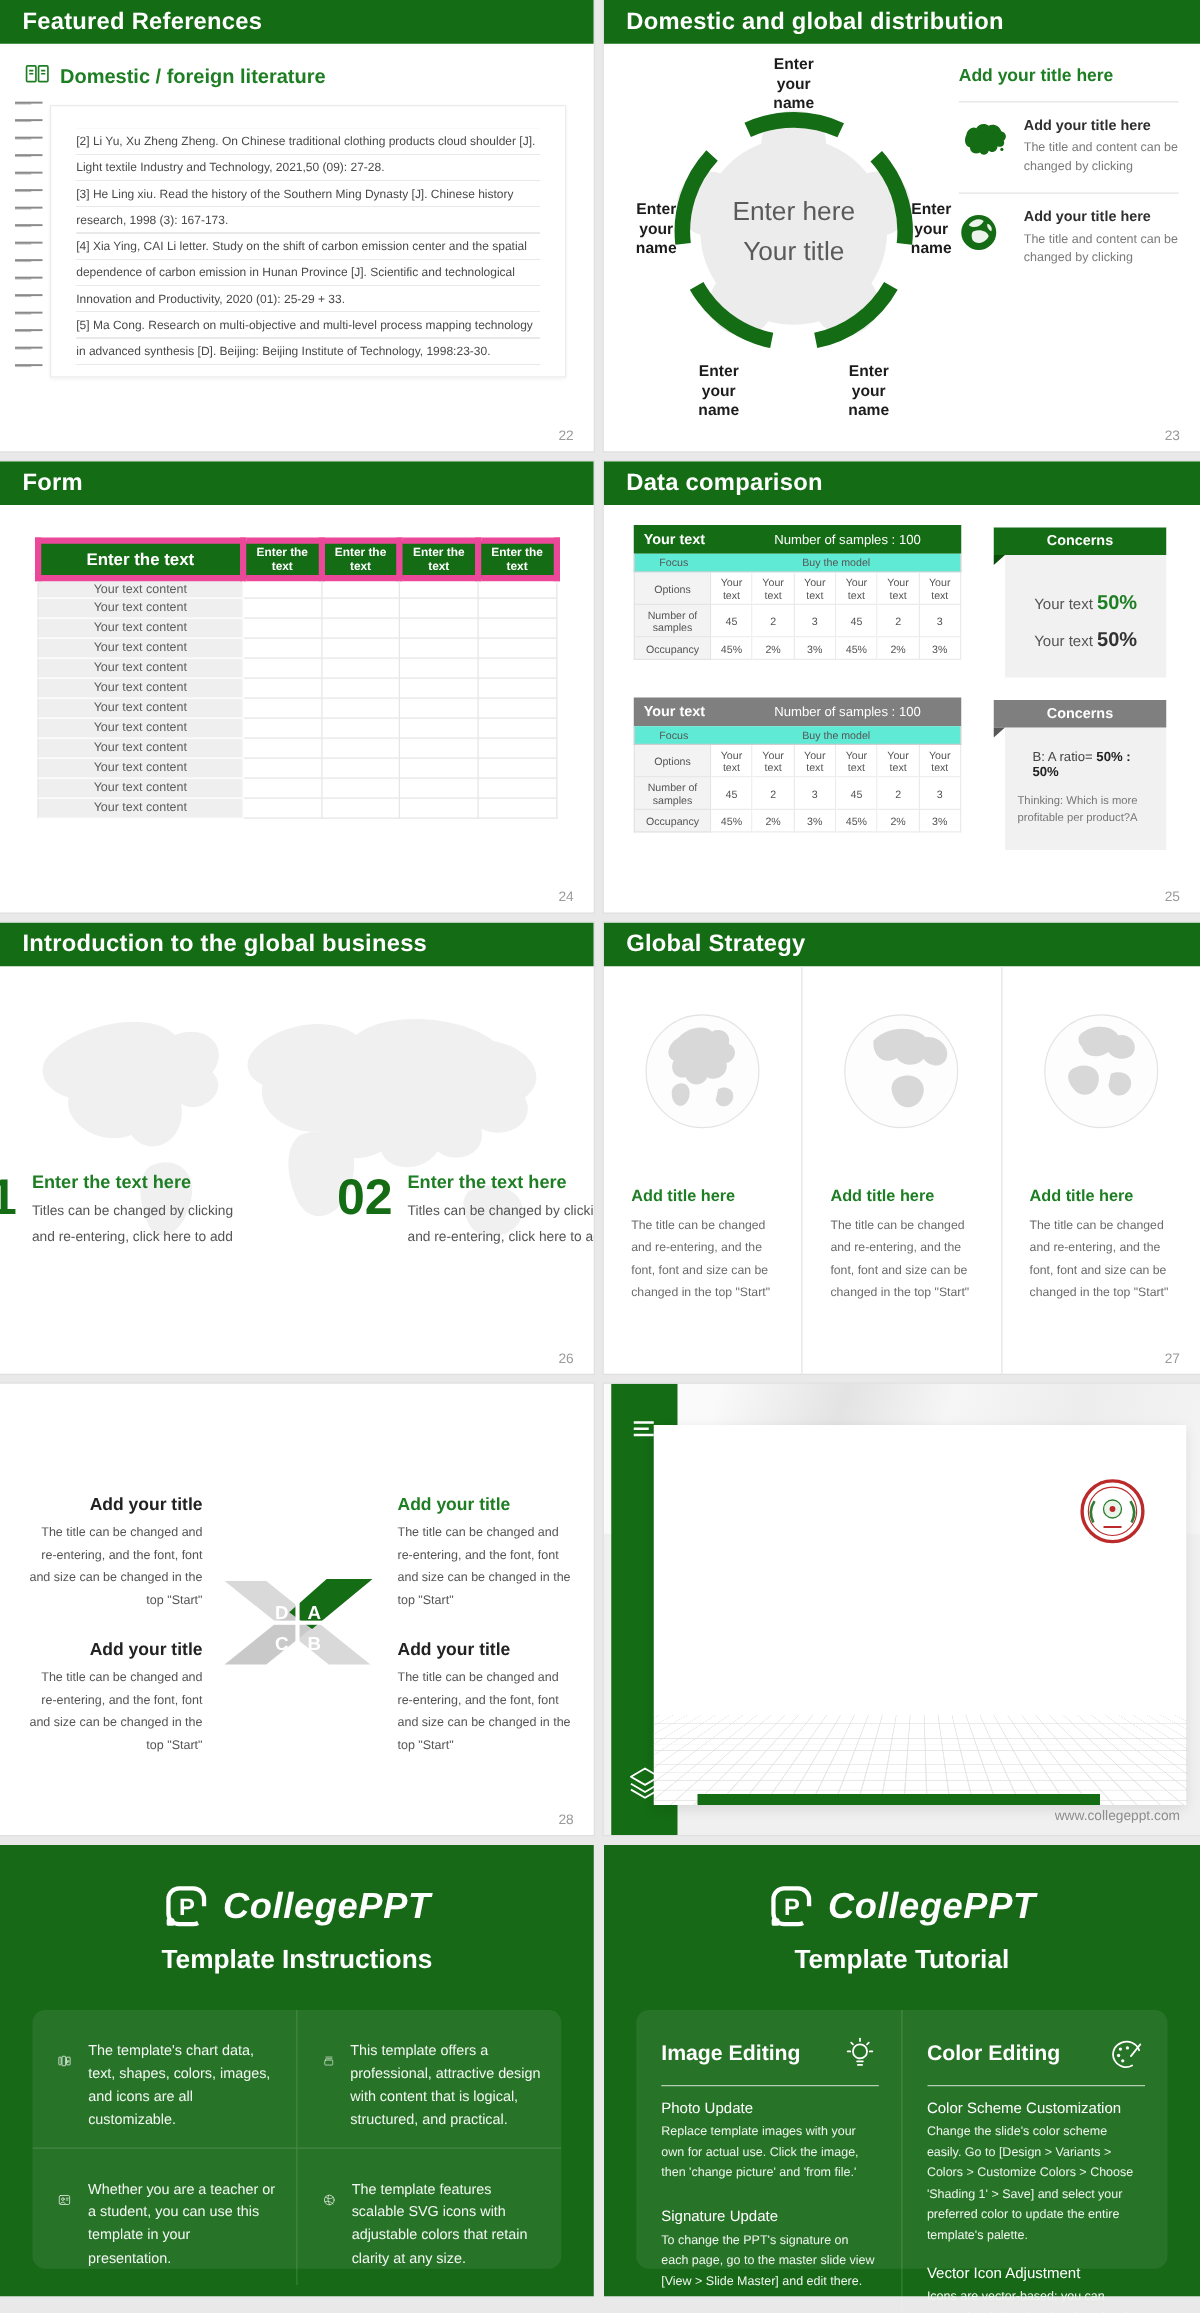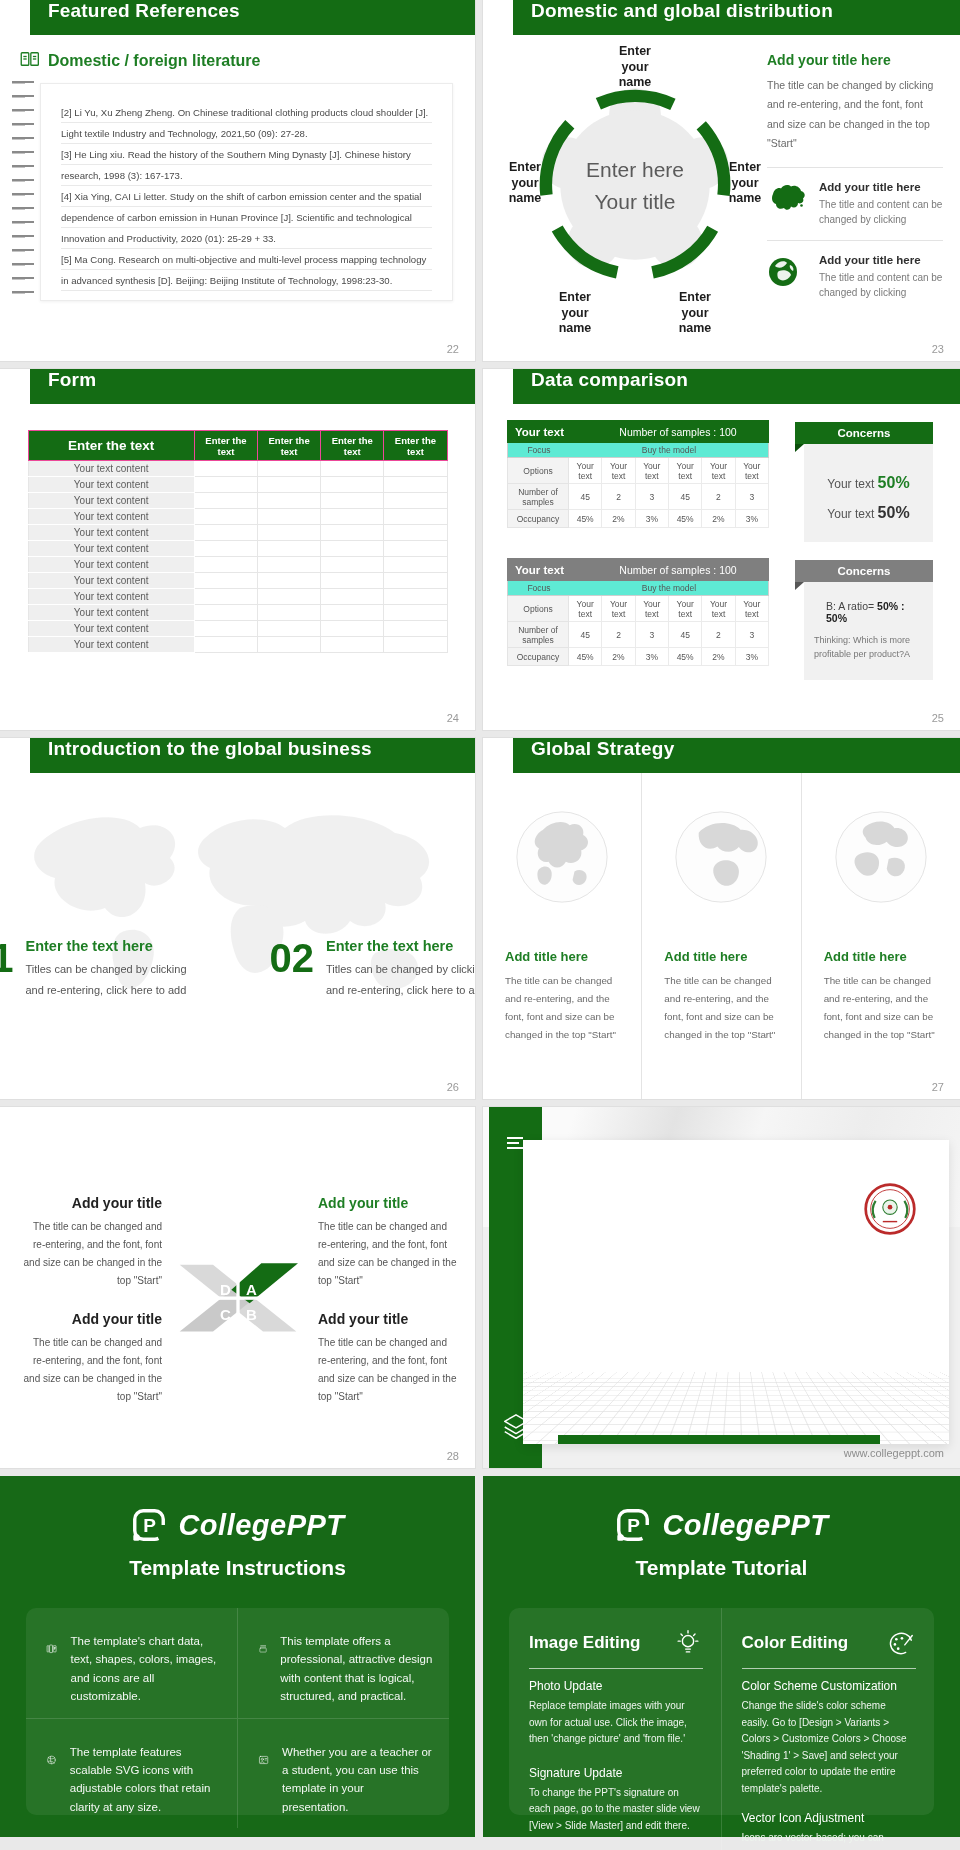--- a/index.html
+++ b/index.html
@@ -12,21 +12,21 @@
   *{box-sizing:border-box;}
   html,body{margin:0;padding:0;}
   body{
     width:960px;height:1850px;overflow:hidden;
     background:#e9e9e9;
     font-family:"Liberation Sans",sans-serif;
     color:var(--ink);
   }
   .grid{display:grid;grid-template-columns:475px 477px;grid-auto-rows:361px;gap:8px;}
   .slide{position:relative;background:#fff;overflow:hidden;box-shadow:0 0 0 1px rgba(0,0,0,.04);}
-  .bar{height:35px;background:var(--green);display:flex;padding-left:18px;margin-left:30px;}
+  .bar{height:35px;background:var(--green);display:flex;align-items:center;padding-left:18px;}
   .bar h2{margin:0;color:#fff;font-size:19px;font-weight:bold;letter-spacing:.2px;}
   .pagenum{position:absolute;right:16px;bottom:6px;font-size:11px;color:#9a9a9a;}
 
   
   .refs-heading{display:flex;align-items:center;gap:8px;margin:16px 0 0 20px;
     color:var(--green-text);font-size:16px;font-weight:bold;}
   .refs-panel{position:relative;margin:12px 22px 0 40px;border:1px solid #ececec;
     box-shadow:0 1px 3px rgba(0,0,0,.06);background:#fff;padding:18px 20px 14px;height:218px;}
   .spiral{position:absolute;left:12px;top:72px;width:22px;height:230px;
     background:repeating-linear-gradient(180deg,transparent 0 9px,#8a8a8a 9px 11px,transparent 11px 14px),
@@ -46,21 +46,21 @@
   .dist-right .h{color:var(--green-text);font-size:14px;font-weight:bold;margin-bottom:8px;}
   .dist-right .b{font-size:10.5px;color:#6a6a6a;line-height:1.85;}
   .dist-div{border-top:1px solid #e3e3e3;margin:13px 0;}
   .dist-item{display:flex;gap:12px;align-items:flex-start;}
   .dist-item .ic{flex:0 0 40px;padding-top:2px;}
   .dist-item .h2x{font-size:11.5px;font-weight:bold;color:#2f2f2f;margin-bottom:4px;}
   .dist-item .b2{font-size:10px;color:#7a7a7a;line-height:1.5;}
 
   
   table.form{border-collapse:collapse;margin:26px auto 0;width:420px;}
-  table.form th{background:var(--green);color:#fff;border:1px solid #ec4899;}
+  table.form th{background:var(--green);color:#fff;border:5px solid #ec4899;}
   table.form th.main{width:166px;font-size:13.5px;height:30px;}
   table.form th.sub{width:63px;font-size:9.5px;}
   table.form td{height:16px;border:1px solid #e6e6e6;background:#fff;}
   table.form td.lbl{background:#efefef;color:#5d5d5d;font-size:10px;text-align:center;border:1px solid #fff;border-left:1px solid #e6e6e6;}
 
   
   .cmp-pair{display:flex;margin:16px 0 0 24px;gap:26px;}
   .cmp-table{width:262px;font-size:8.5px;}
   .cmp-head{display:flex;align-items:center;height:23px;color:#fff;}
   .cmp-head.g{background:var(--green);} .cmp-head.gr{background:var(--gray-hd);}
@@ -219,21 +219,20 @@
         <div>Your title</div>
       </div>
       <div class="d-node" style="left:110px;top:2px;">Enter your name</div>
       <div class="d-node" style="left:0px;top:118px;">Enter your name</div>
       <div class="d-node" style="left:220px;top:118px;">Enter your name</div>
       <div class="d-node" style="left:50px;top:248px;">Enter your name</div>
       <div class="d-node" style="left:170px;top:248px;">Enter your name</div>
     </div>
     <div class="dist-right">
       <div class="h">Add your title here</div>
-      <div class="b">The title can be changed by clicking and re-entering, and the font, font and size can be changed in the top "Start"</div>
       <div class="dist-div"></div>
       <div class="dist-item">
         <span class="ic">
           <svg width="40" height="30" viewBox="0 0 80 60">
               <path fill="#146c14" d="M12 22 C14 13 22 8 28 11 C32 4 42 2 48 7 C56 3 66 8 68 16 C76 18 78 26 72 31 C75 38 68 43 62 40 C62 48 54 52 48 47 C46 54 38 56 34 50 C26 54 18 50 18 42 C10 40 8 30 12 22 Z"></path>
               <circle cx="69" cy="45" r="2.6" fill="#146c14"></circle>
             </svg>
         </span>
         <span>
           <div class="h2x">Add your title here</div>
@@ -634,40 +633,40 @@
             <g fill="none" stroke="#fff" stroke-width="1.6" stroke-linecap="round" stroke-linejoin="round">
               <line x1="9" y1="5" x2="25" y2="5"></line>
                 <line x1="9" y1="9.5" x2="25" y2="9.5"></line>
               <rect x="6" y="13" width="21" height="13" rx="2"></rect>
             </g>
           </svg>
           <div class="tx">This template offers a professional, attractive design with content that is logical, structured, and practical.</div>
         </div>
         <div class="p-item">
           <svg width="34" height="34" viewBox="0 0 32 32">
-            <g fill="none" stroke="#fff" stroke-width="1.6" stroke-linecap="round">
-              <circle cx="16" cy="16" r="11.5"></circle>
-              <path d="M7 9 C13 14 21 14 26 9.5"></path>
-              <path d="M6 20 C13 17 21 21 25 25"></path>
-              <path d="M14 5 C12 13 13 21 17 27"></path>
-            </g>
-          </svg>
-          <div class="tx">The template features scalable SVG icons with adjustable colors that retain clarity at any size.</div>
-        </div>
-        <div class="p-item">
-          <svg width="34" height="34" viewBox="0 0 32 32">
             <g fill="none" stroke="#fff" stroke-width="1.6" stroke-linecap="round" stroke-linejoin="round">
               <rect x="4" y="6" width="23" height="20" rx="3"></rect>
               <circle cx="12" cy="14" r="3"></circle>
               <path d="M7 24 C8 19.5 16 19.5 17 24"></path>
               <line x1="19.5" y1="12" x2="24" y2="12"></line>
                 <line x1="19.5" y1="16" x2="23" y2="16"></line>
             </g>
           </svg>
           <div class="tx">Whether you are a teacher or a student, you can use this template in your presentation.</div>
+        </div>
+        <div class="p-item">
+          <svg width="34" height="34" viewBox="0 0 32 32">
+            <g fill="none" stroke="#fff" stroke-width="1.6" stroke-linecap="round">
+              <circle cx="16" cy="16" r="11.5"></circle>
+              <path d="M7 9 C13 14 21 14 26 9.5"></path>
+              <path d="M6 20 C13 17 21 21 25 25"></path>
+              <path d="M14 5 C12 13 13 21 17 27"></path>
+            </g>
+          </svg>
+          <div class="tx">The template features scalable SVG icons with adjustable colors that retain clarity at any size.</div>
         </div>
       </div>
     </div>
   </section>
 
   <section class="panel">
     <div class="p-logo">
       <svg width="38" height="38" viewBox="0 0 40 40">
         <rect x="5" y="5" width="30" height="30" rx="9" fill="none" stroke="#fff" stroke-width="3.6" stroke-dasharray="86 16" stroke-dashoffset="-48"></rect>
         <rect x="3.5" y="30" width="6.5" height="6.5" rx="1.6" fill="#fff"></rect>

